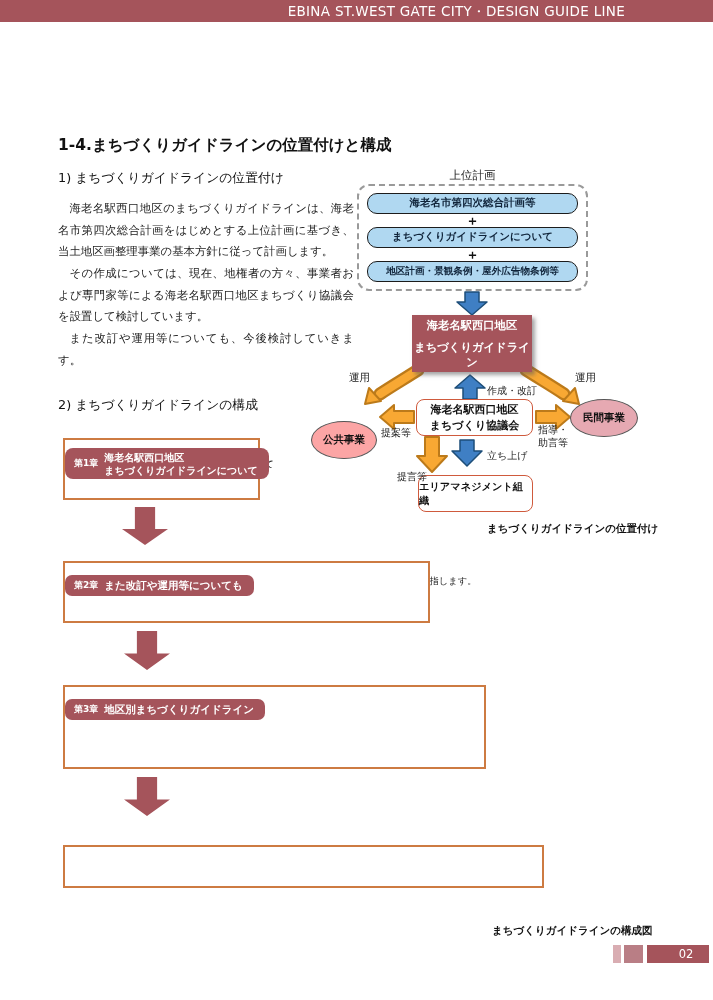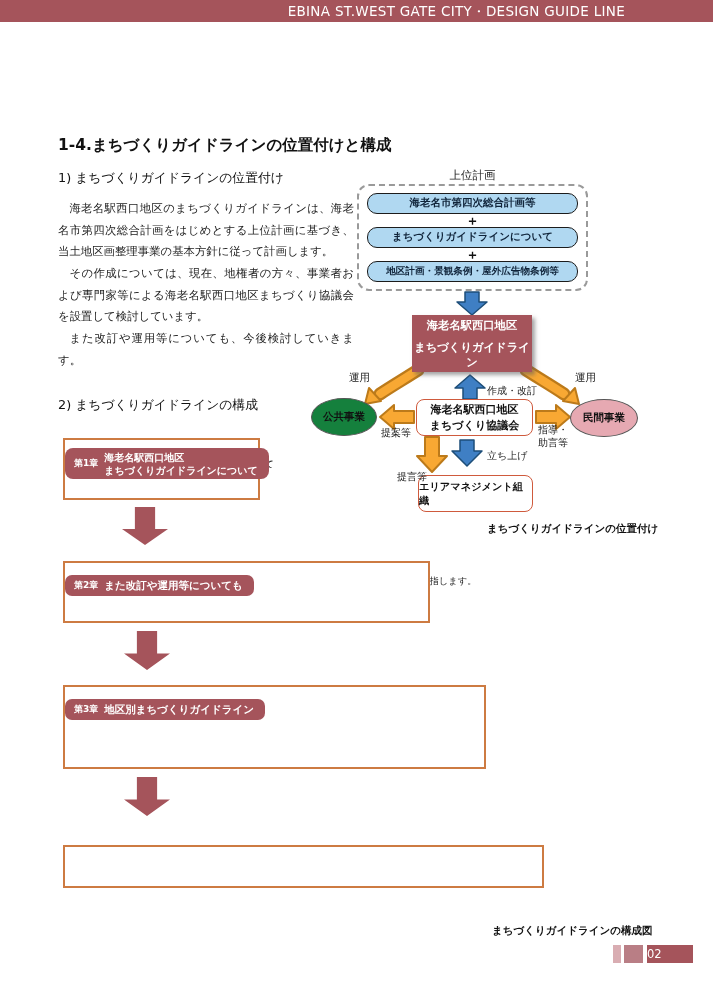--- a/index.html
+++ b/index.html
@@ -34,43 +34,43 @@
         display:flex;flex-direction:column;justify-content:center;gap:7px;text-align:center;
         font-size:11.3px;font-weight:bold;box-shadow:3px 3px 4px rgba(90,90,90,.55);z-index:3;}
   .council-box{left:416px;top:399px;width:117px;height:37px;background:#fff;border:1.8px solid #cf5a3d;
         border-radius:8px;box-sizing:border-box;display:flex;flex-direction:column;justify-content:center;
         text-align:center;font-size:11px;font-weight:bold;line-height:1.45;color:#111;z-index:3;}
   .areaorg-box{left:418px;top:475px;width:115px;height:37px;background:#fff;border:1.8px solid #cf5a3d;
         border-radius:8px;box-sizing:border-box;display:flex;align-items:center;justify-content:center;
         font-size:10.2px;font-weight:bold;color:#111;z-index:3;}
   .ellipse{border-radius:50%;display:flex;align-items:center;justify-content:center;
         font-size:10.5px;font-weight:bold;color:#111;z-index:3;box-sizing:border-box;}
-  .ellipse.green{left:311px;top:398px;width:66px;height:38px;background:#15803d;border:1.5px solid #555;}
+  .ellipse.green{left:311px;top:421px;width:66px;height:38px;background:#fca5a5;border:1.5px solid #555;}
   .ellipse.pink{left:570px;top:399px;width:68px;height:38px;background:#e6a9b2;border:1.5px solid #555;}
   .dlabel{font-size:10px;color:#222;z-index:4;white-space:nowrap;}
   .diagram-caption{font-size:10.5px;font-weight:bold;color:#111;}
   #diagram-svg{left:300px;top:280px;z-index:2;}
 
   
   .ch-badge{background:#a5545b;color:#fff;border-radius:7px;display:inline-flex;align-items:center;
         padding:0 11px 0 9px;gap:6px;z-index:2;white-space:nowrap;margin-top:24px;}
   .ch-badge .num{font-size:9px;font-weight:bold;}
   .ch-badge .ttl{font-size:10.5px;font-weight:bold;}
   .ch-badge.two-line{height:31px;border-radius:8px;}
   .ch-badge.two-line .ttl{font-size:10px;line-height:1.3;}
   .ch-badge.one-line{height:21px;}
   .ch-box{border:2px solid #cd7b42;box-sizing:border-box;background:#fff;z-index:1;}
   .ch-text{font-size:9.2px;line-height:1.48;color:#222;white-space:nowrap;}
   .red-arrow{background:#a5545b;clip-path:polygon(28% 0,72% 0,72% 58%,100% 58%,50% 100%,0 58%,28% 58%);}
 
   
   .foot-caption{font-size:10.5px;font-weight:bold;color:#111;}
   .sq{top:945px;height:18px;}
-  .page-num{left:647px;width:46px;background:#a5545b;color:#fff;text-align:left;
-        line-height:18px;font-size:11.5px;}
+  .page-num{left:647px;width:46px;background:#a5545b;color:#fff;text-align:center;
+        line-height:18px;font-size:11.5px;padding-left:16px;}
 </style>
 </head>
 <body>
 
 <div id="page">
 
   <div class="abs header-bar">
     <span>EBINA ST.WEST GATE CITY・DESIGN GUIDE LINE</span>
   </div>
 

